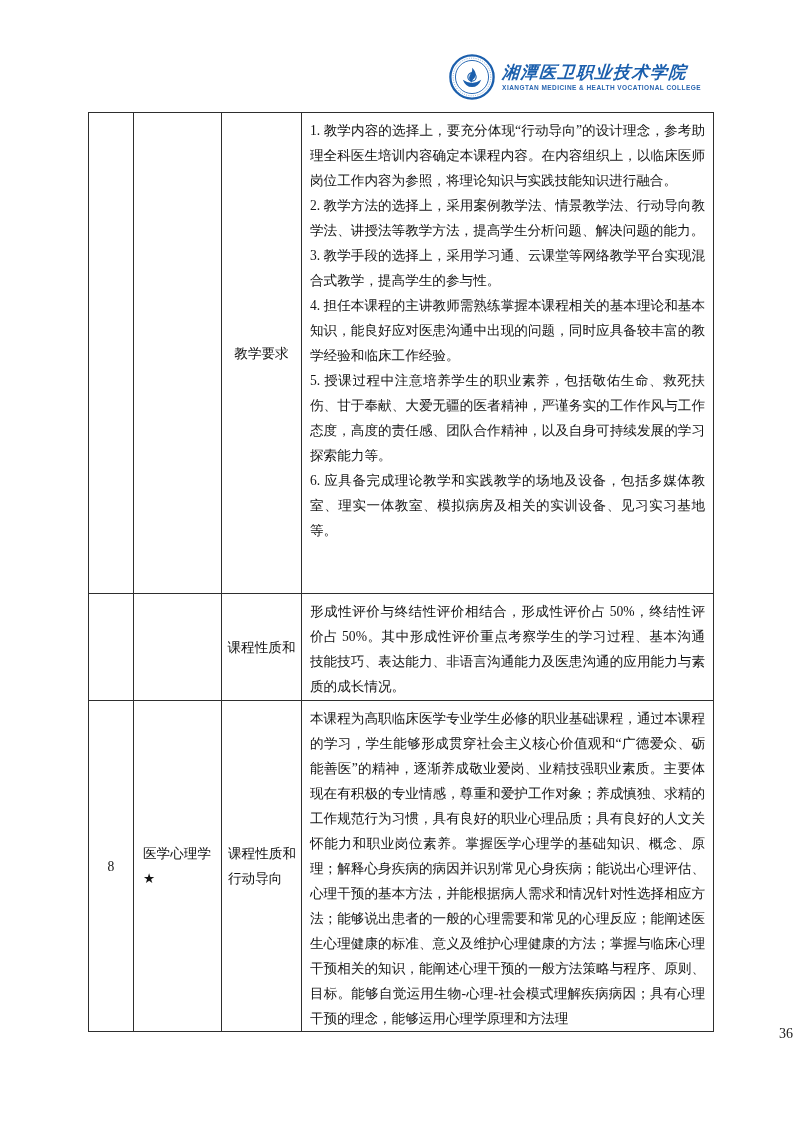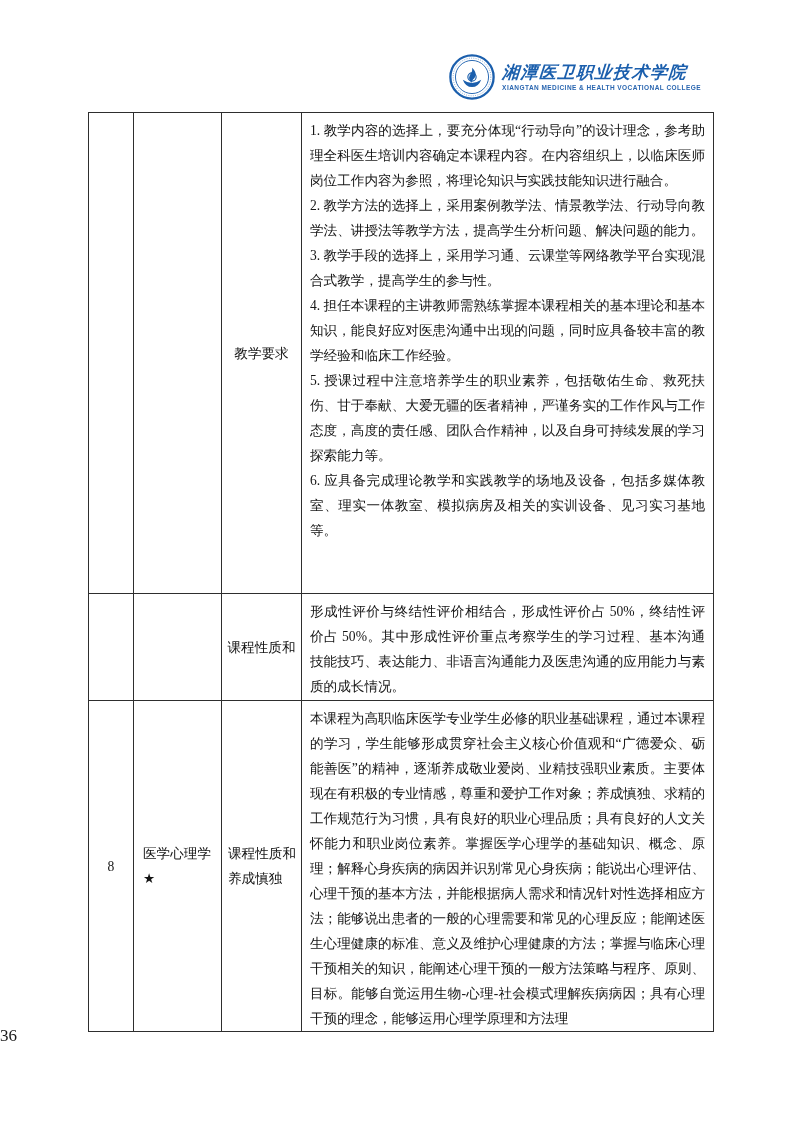--- a/index.html
+++ b/index.html
@@ -65,21 +65,21 @@
     text-justify:inter-ideograph;
   }
   td.content-cell p{margin:0;}
   tr.row-a{height:481px;}
   tr.row-b{height:107px;}
   tr.row-c{height:320px;}
   .star{display:block;}
   
   .page-number{
     position:absolute;top:1026px;left:0;width:793px;
-    text-align:left;font-size:17px;color:#1a1a1a;
+    text-align:right;font-size:14px;color:#1a1a1a;
   }
 </style>
 </head>
 <body>
 
 <div class="header">
   <svg class="emblem" viewBox="0 0 100 100" aria-hidden="true">
     <circle cx="50" cy="50" r="47" fill="#ffffff" stroke="#1b5fad" stroke-width="5"></circle>
     <circle cx="50" cy="50" r="36" fill="none" stroke="#1b5fad" stroke-width="2"></circle>
     <circle cx="50" cy="50" r="41" fill="none" stroke="#1b5fad" stroke-width="1.2" stroke-dasharray="2 3"></circle>
@@ -126,21 +126,21 @@
   </tr>
 
   <tr class="row-c">
     <td class="seq-cell">8</td>
     <td class="course-cell">
       <span>医学心理学</span>
       <span class="star">★</span>
     </td>
     <td class="label-cell">
       <span class="lbl-line">课程性质和</span>
-      <span class="lbl-line">养成慎独</span>
+      <span class="lbl-line">行动导向</span>
     </td>
     <td class="content-cell">
       <p>本课程为高职临床医学专业学生必修的职业基础课程，通过本课程的学习，学生能够形成贯穿社会主义核心价值观和“广德爱众、砺能善医”的精神，逐渐养成敬业爱岗、业精技强职业素质。主要体现在有积极的专业情感，尊重和爱护工作对象；养成慎独、求精的工作规范行为习惯，具有良好的职业心理品质；具有良好的人文关怀能力和职业岗位素养。掌握医学心理学的基础知识、概念、原理；解释心身疾病的病因并识别常见心身疾病；能说出心理评估、心理干预的基本方法，并能根据病人需求和情况针对性选择相应方法；能够说出患者的一般的心理需要和常见的心理反应；能阐述医生心理健康的标准、意义及维护心理健康的方法；掌握与临床心理干预相关的知识，能阐述心理干预的一般方法策略与程序、原则、目标。能够自觉运用生物-心理-社会模式理解疾病病因；具有心理干预的理念，能够运用心理学原理和方法理</p>
     </td>
   </tr>
 </tbody>
   </table>
 
 <div class="page-number">36</div>
 

